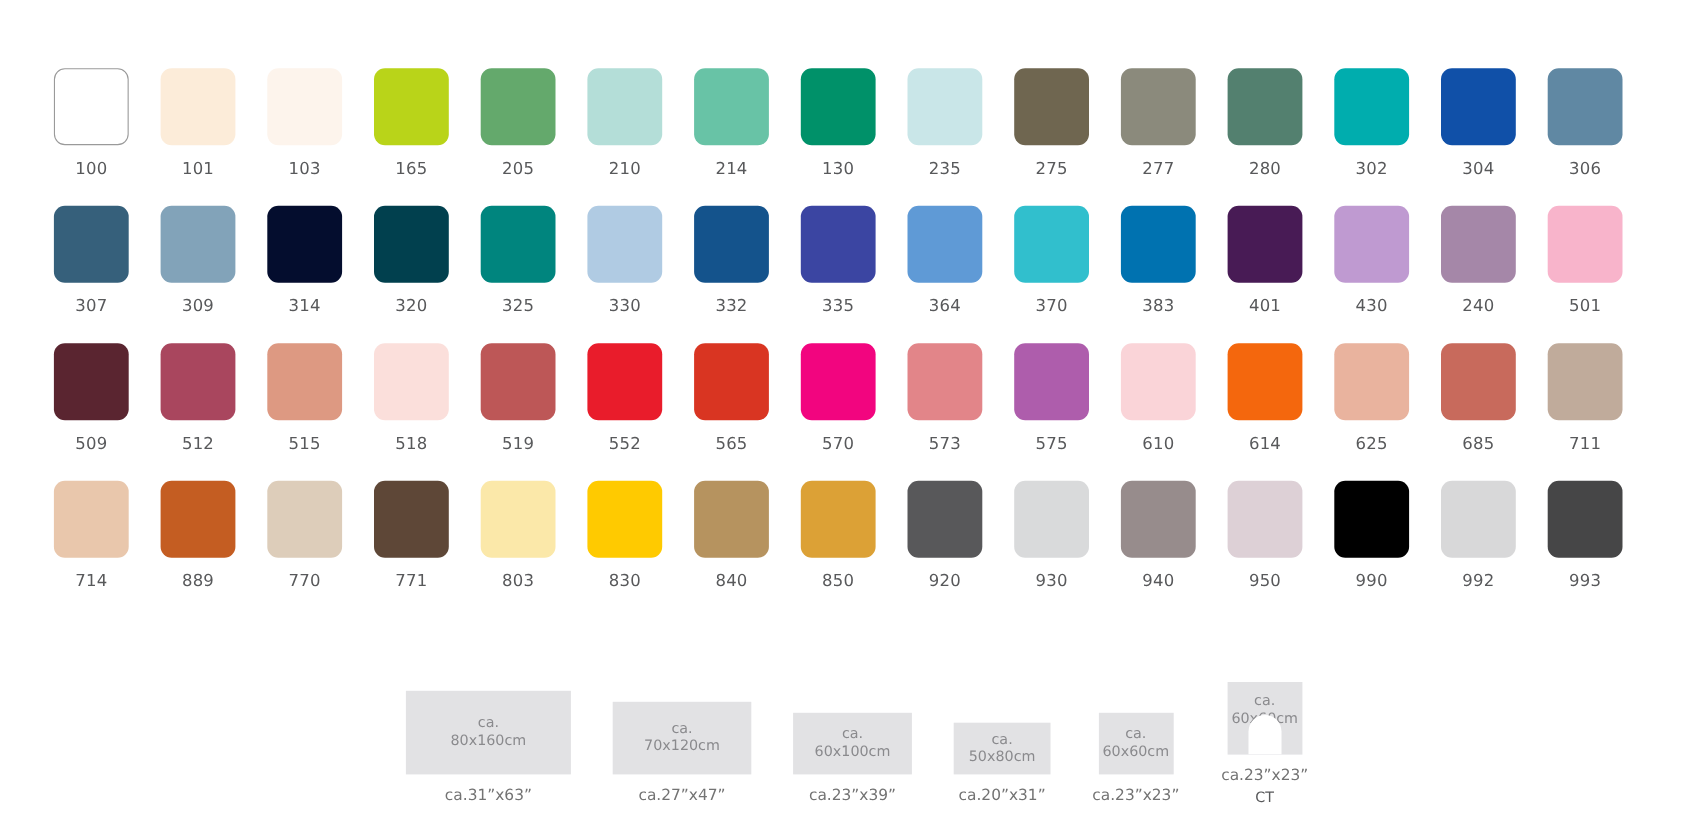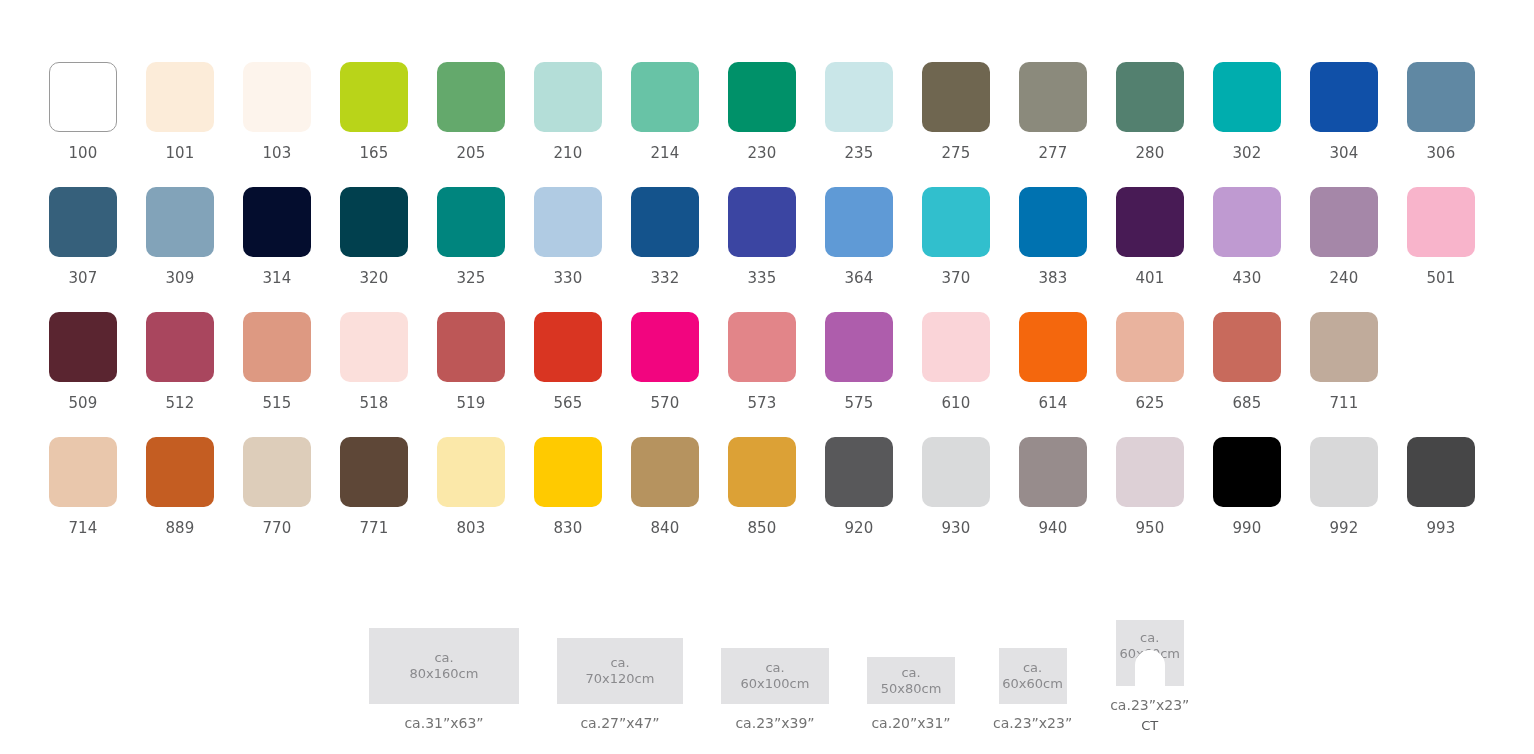--- a/index.html
+++ b/index.html
@@ -141,21 +141,21 @@
       <div class="swatch-cell">
         <div class="swatch-chip" style="background-color: rgb(180, 222, 216);"></div>
         <div class="swatch-label">210</div>
       </div>
       <div class="swatch-cell">
         <div class="swatch-chip" style="background-color: rgb(104, 195, 166);"></div>
         <div class="swatch-label">214</div>
       </div>
       <div class="swatch-cell">
         <div class="swatch-chip" style="background-color: rgb(0, 145, 105);"></div>
-        <div class="swatch-label">230</div>
+        <div class="swatch-label">130</div>
       </div>
       <div class="swatch-cell">
         <div class="swatch-chip" style="background-color: rgb(201, 230, 232);"></div>
         <div class="swatch-label">235</div>
       </div>
       <div class="swatch-cell">
         <div class="swatch-chip" style="background-color: rgb(111, 102, 80);"></div>
         <div class="swatch-label">275</div>
       </div>
       <div class="swatch-cell">
@@ -256,20 +256,24 @@
       </div>
       <div class="swatch-cell">
         <div class="swatch-chip" style="background-color: rgb(251, 223, 219);"></div>
         <div class="swatch-label">518</div>
       </div>
       <div class="swatch-cell">
         <div class="swatch-chip" style="background-color: rgb(189, 87, 87);"></div>
         <div class="swatch-label">519</div>
       </div>
       <div class="swatch-cell">
+        <div class="swatch-chip" style="background-color: rgb(233, 28, 43);"></div>
+        <div class="swatch-label">552</div>
+      </div>
+      <div class="swatch-cell">
         <div class="swatch-chip" style="background-color: rgb(217, 53, 34);"></div>
         <div class="swatch-label">565</div>
       </div>
       <div class="swatch-cell">
         <div class="swatch-chip" style="background-color: rgb(242, 5, 127);"></div>
         <div class="swatch-label">570</div>
       </div>
       <div class="swatch-cell">
         <div class="swatch-chip" style="background-color: rgb(226, 133, 137);"></div>
         <div class="swatch-label">573</div>

